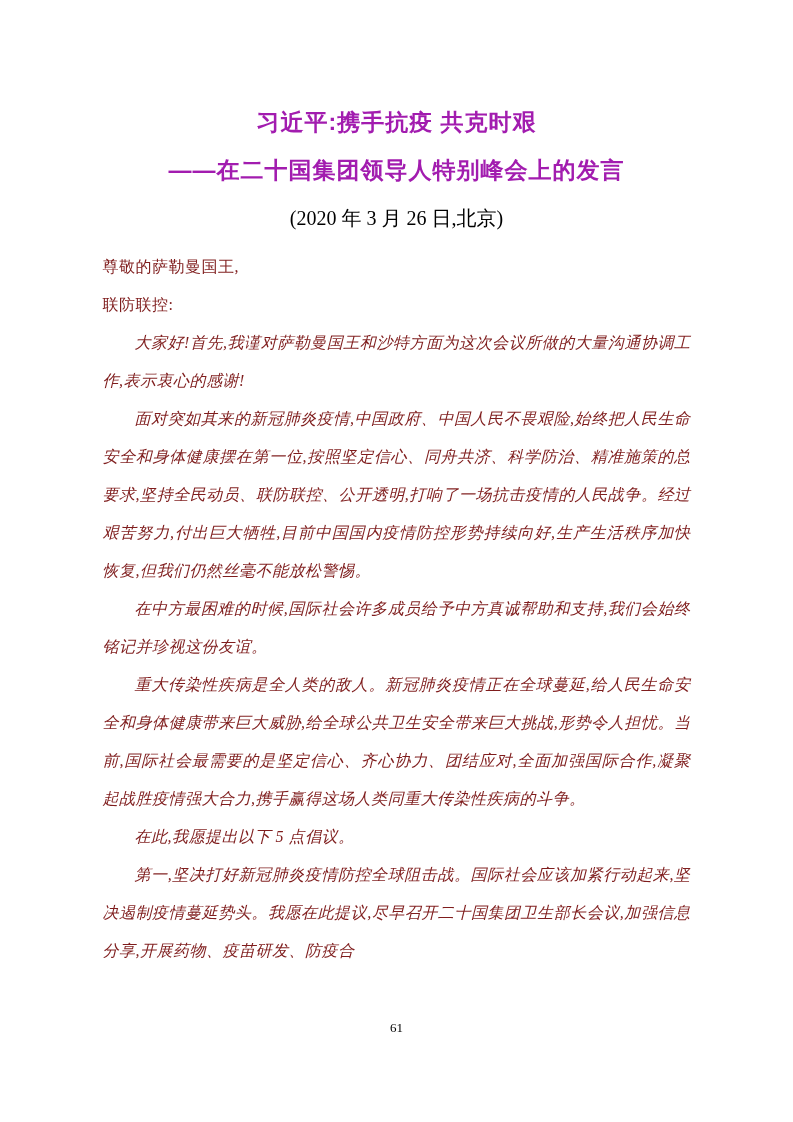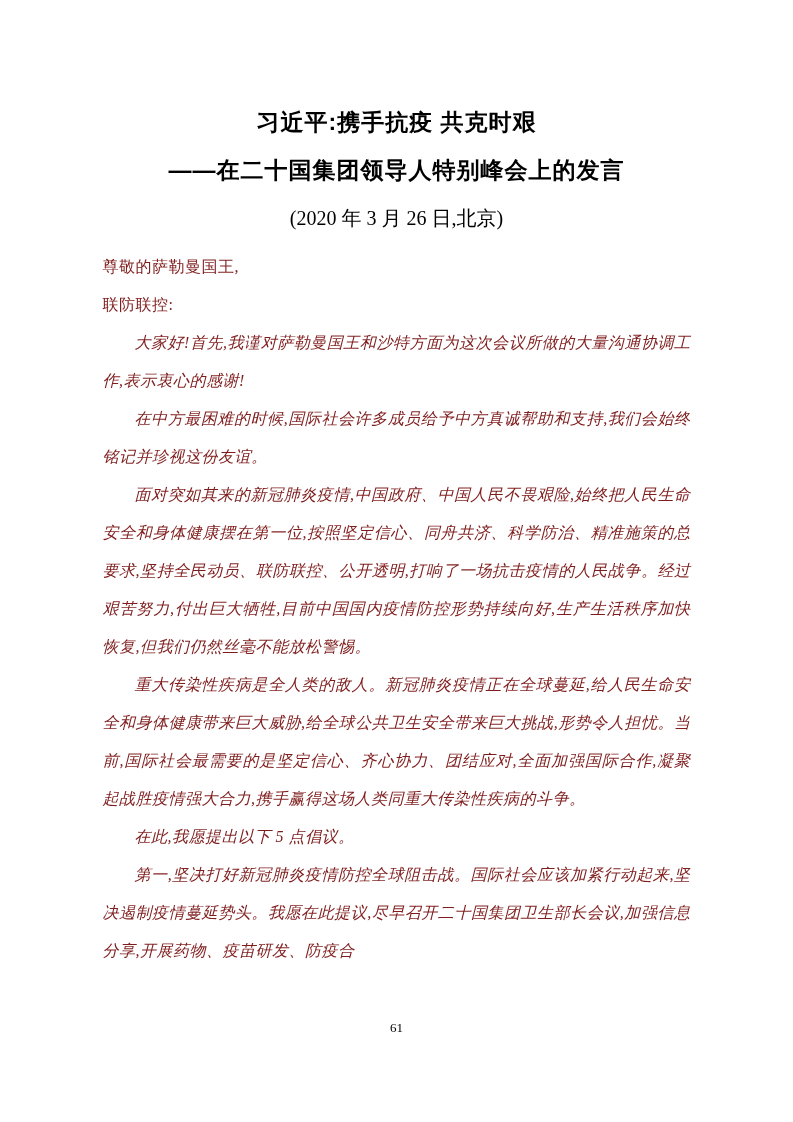--- a/index.html
+++ b/index.html
@@ -17,21 +17,21 @@
   .doc-header {
     padding-top: 98px;
     text-align: center;
   }
   .doc-title {
     font-family: "Liberation Sans", "DejaVu Sans", sans-serif;
     font-weight: bold;
     font-size: 23px;
     line-height: 48px;
     letter-spacing: 1px;
-    color: #000000;
+    color: #a21caf;
   }
   .doc-dateline {
     margin-top: 14px;
     font-size: 20px;
     line-height: 20px;
     color: #000000;
   }
   .doc-body {
     width: 588px;
     margin: 20px auto 0 auto;
@@ -63,22 +63,22 @@
   <div class="doc-header">
     <div class="doc-title">习近平:携手抗疫 共克时艰</div>
     <div class="doc-title">——在二十国集团领导人特别峰会上的发言</div>
     <div class="doc-dateline">(2020 年 3 月 26 日,北京)</div>
   </div>
 
   <div class="doc-body">
     <p class="salutation">尊敬的萨勒曼国王,</p>
     <p class="salutation">联防联控:</p>
     <p class="para">大家好!首先,我谨对萨勒曼国王和沙特方面为这次会议所做的大量沟通协调工作,表示衷心的感谢!</p>
+    <p class="para">面对突如其来的新冠肺炎疫情,中国政府、中国人民不畏艰险,始终把人民生命安全和身体健康摆在第一位,按照坚定信心、同舟共济、科学防治、精准施策的总要求,坚持全民动员、联防联控、公开透明,打响了一场抗击疫情的人民战争。经过艰苦努力,付出巨大牺牲,目前中国国内疫情防控形势持续向好,生产生活秩序加快恢复,但我们仍然丝毫不能放松警惕。</p>
     <p class="para">在中方最困难的时候,国际社会许多成员给予中方真诚帮助和支持,我们会始终铭记并珍视这份友谊。</p>
-    <p class="para">面对突如其来的新冠肺炎疫情,中国政府、中国人民不畏艰险,始终把人民生命安全和身体健康摆在第一位,按照坚定信心、同舟共济、科学防治、精准施策的总要求,坚持全民动员、联防联控、公开透明,打响了一场抗击疫情的人民战争。经过艰苦努力,付出巨大牺牲,目前中国国内疫情防控形势持续向好,生产生活秩序加快恢复,但我们仍然丝毫不能放松警惕。</p>
     <p class="para">重大传染性疾病是全人类的敌人。新冠肺炎疫情正在全球蔓延,给人民生命安全和身体健康带来巨大威胁,给全球公共卫生安全带来巨大挑战,形势令人担忧。当前,国际社会最需要的是坚定信心、齐心协力、团结应对,全面加强国际合作,凝聚起战胜疫情强大合力,携手赢得这场人类同重大传染性疾病的斗争。</p>
     <p class="para">在此,我愿提出以下 5 点倡议。</p>
     <p class="para">第一,坚决打好新冠肺炎疫情防控全球阻击战。国际社会应该加紧行动起来,坚决遏制疫情蔓延势头。我愿在此提议,尽早召开二十国集团卫生部长会议,加强信息分享,开展药物、疫苗研发、防疫合</p>
   </div>
 
   <div class="page-footer">61</div>
 
 </div>
 
 </body></html>

